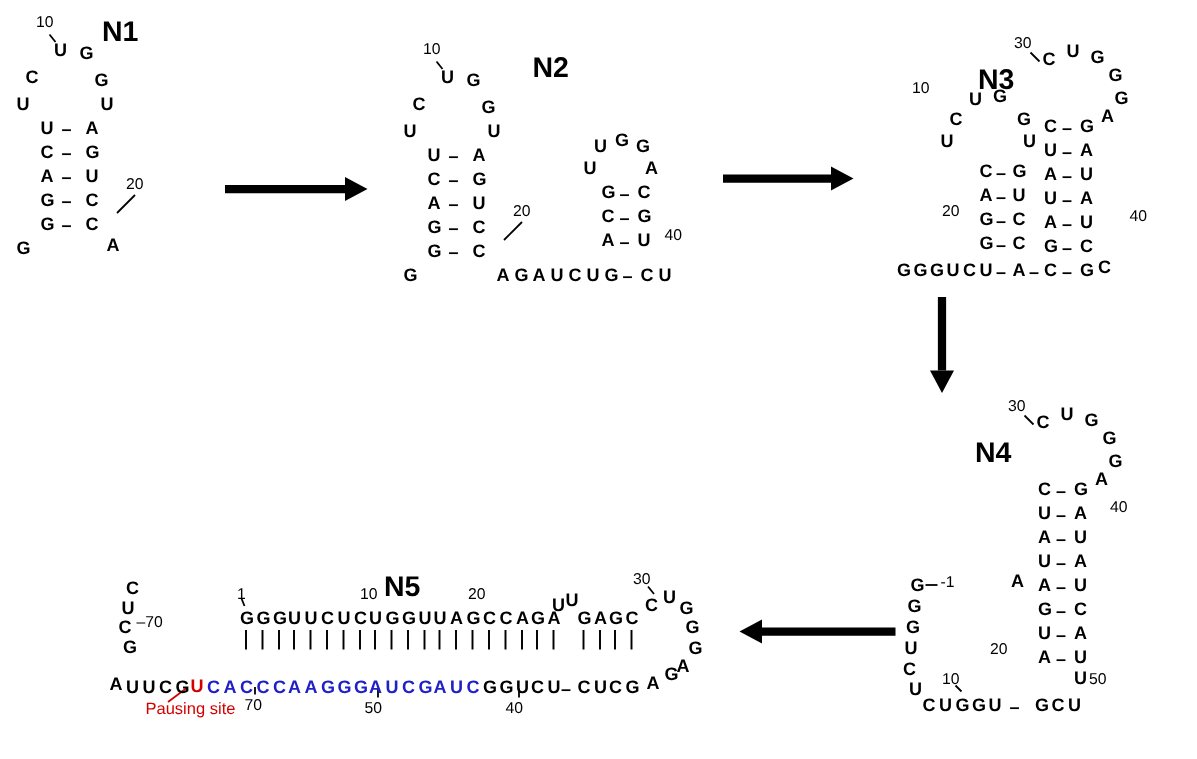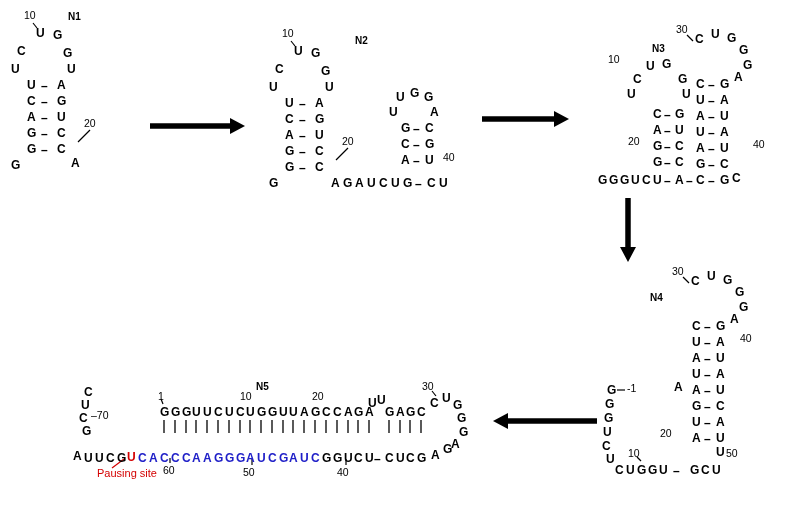--- a/index.html
+++ b/index.html
@@ -1,21 +1,21 @@
 <!DOCTYPE html>
 <html><head>
 <meta charset="utf-8">
 <style>
   html,body{margin:0;padding:0;background:#ffffff;}
   .canvas{position:relative;width:798px;height:506px;background:#ffffff;overflow:hidden;
           font-family:"Liberation Sans",sans-serif;}
   .g{position:absolute;line-height:1;color:#000;white-space:pre;}
   .nt{font-size:12px;font-weight:700;}
   .num{font-size:10.5px;font-weight:400;}
-  .big{font-size:10px;font-weight:700;}
+  .big{font-size:19px;font-weight:700;}
   .redtext{font-size:11px;font-weight:400;}
   svg{position:absolute;left:0;top:0;}
 </style>
 </head>
 <body>
 
 <div class="canvas">
   <svg id="overlay" width="798" height="506">
       <line x1="33" y1="23" x2="37" y2="28" stroke="#000000" stroke-width="1.2"></line>
       <line x1="90" y1="130" x2="78" y2="142" stroke="#000000" stroke-width="1.2"></line>
@@ -255,21 +255,21 @@
       <span class="g nt" style="left: 690px; top: 464px; color: rgb(0, 0, 0);">G</span>
       <span class="g nt" style="left: 701px; top: 464px; color: rgb(0, 0, 0);">C</span>
       <span class="g nt" style="left: 712px; top: 464px; color: rgb(0, 0, 0);">U</span>
       <span class="g big" style="left: 256px; top: 382px; color: rgb(0, 0, 0);">N5</span>
       <span class="g num" style="left: 158px; top: 391px; color: rgb(0, 0, 0);">1</span>
       <span class="g num" style="left: 240px; top: 391px; color: rgb(0, 0, 0);">10</span>
       <span class="g num" style="left: 312px; top: 391px; color: rgb(0, 0, 0);">20</span>
       <span class="g num" style="left: 422px; top: 381px; color: rgb(0, 0, 0);">30</span>
       <span class="g num" style="left: 337px; top: 467px; color: rgb(0, 0, 0);">40</span>
       <span class="g num" style="left: 243px; top: 467px; color: rgb(0, 0, 0);">50</span>
-      <span class="g num" style="left: 163px; top: 465px; color: rgb(0, 0, 0);">60</span>
+      <span class="g num" style="left: 163px; top: 465px; color: rgb(0, 0, 0);">70</span>
       <span class="g num" style="left: 91px; top: 410px; color: rgb(0, 0, 0); text-align: right;">–70</span>
       <span class="g redtext" style="left: 97px; top: 468px; color: rgb(212, 0, 0);">Pausing site</span>
       <span class="g nt" style="left: 84px; top: 386px; color: rgb(0, 0, 0);">C</span>
       <span class="g nt" style="left: 81px; top: 399px; color: rgb(0, 0, 0);">U</span>
       <span class="g nt" style="left: 79px; top: 412px; color: rgb(0, 0, 0);">C</span>
       <span class="g nt" style="left: 82px; top: 425px; color: rgb(0, 0, 0);">G</span>
       <span class="g nt" style="left: 73px; top: 450px; color: rgb(0, 0, 0);">A</span>
       <span class="g nt" style="left: 84px; top: 452px; color: rgb(0, 0, 0);">U</span>
       <span class="g nt" style="left: 95px; top: 452px; color: rgb(0, 0, 0);">U</span>
       <span class="g nt" style="left: 106px; top: 452px; color: rgb(0, 0, 0);">C</span>

